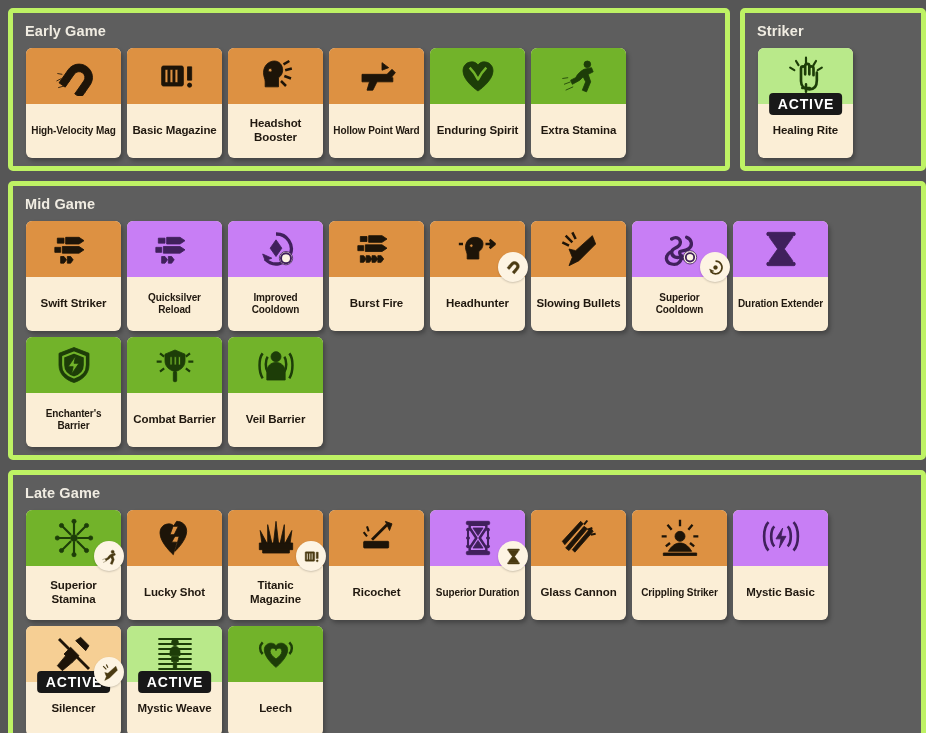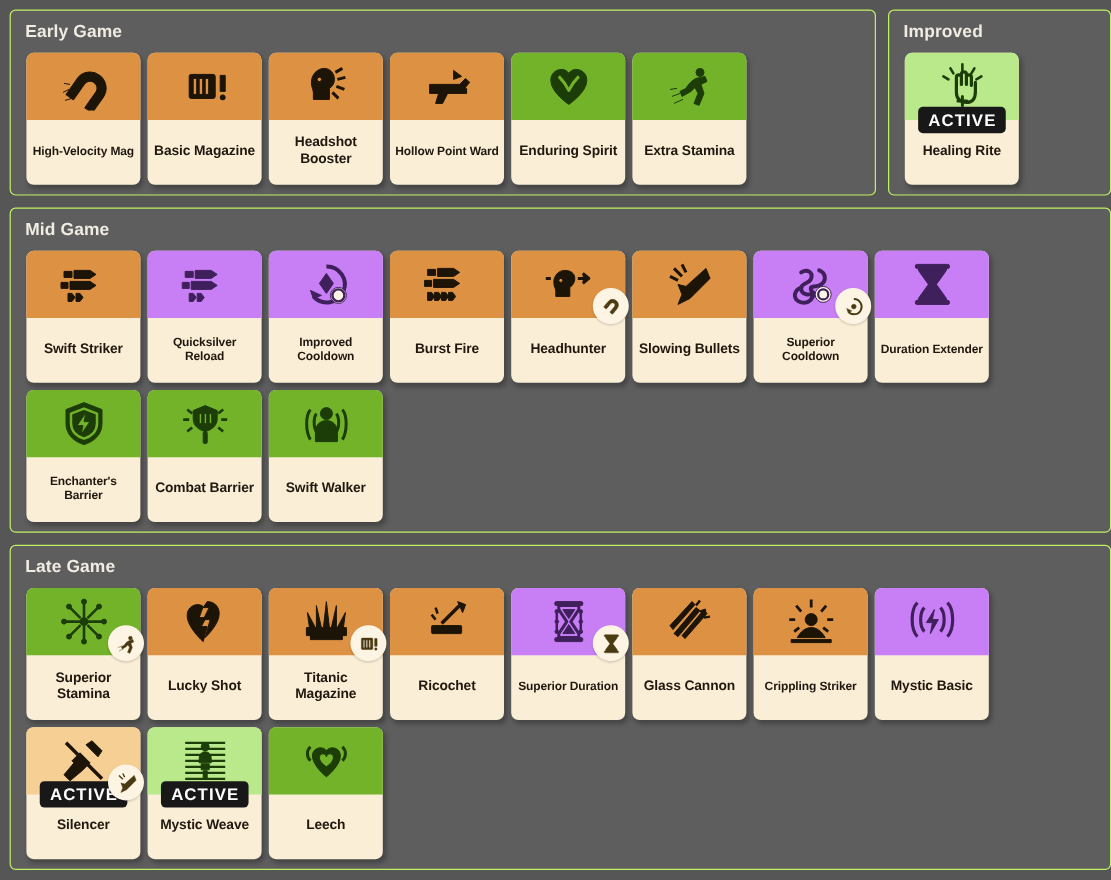--- a/index.html
+++ b/index.html
@@ -24,21 +24,21 @@
 
   
   .section-row {
     display: flex;
     gap: 10px;
     padding: 0 0 0 8px;
   }
 
   .panel {
     background: #5e5e5e;
-    border: 1px solid #bef264;
+    border: 5px solid #bef264;
     border-radius: 5px;
     padding: 0 0 8px 0;
     position: relative;
   }
 
   .panel.grow { flex: 1 1 auto; min-width: 0; }
   .panel.optional { flex: 0 0 186px; }
 
   .panel-title {
     color: #f0ece2;
@@ -220,21 +220,21 @@
                   <path d="M30 16c-4 2-8 6-10 10l-6 3 2 5 9-5 4-4 3 6-4 10 5 2 5-12-3-9 6-3-2-5z"></path>
                   <path d="M6 34l8-3M8 41l9-4M4 27l7-1"></path>
                 </g>
               </svg>
             </div>
             <div class="card-label">Extra Stamina</div>
           </div>
         </div>
     </div>
     <div class="panel optional">
-      <div class="panel-title">Improved</div>
+      <div class="panel-title">Striker</div>
       <div class="card-grid">
           <div class="card">
             <div class="card-art art-green-light">
               <svg width="40" height="40" viewBox="0 0 48 48" class="glyph-green" stroke="currentColor">
                 <g class="glyph-green" style="stroke:#1d3d08;stroke-linejoin:round">
                   <path d="M18 24v-9a2.5 2.5 0 0 1 5 0v7m0-7V12a2.5 2.5 0 0 1 5 0v10m0-7a2.5 2.5 0 0 1 5 0v8m-15 1v6c0 6 4 10 10 10s9-4 9-11v-9" fill="none" stroke-width="3.2" stroke-linecap="round"></path>
                   <path d="M24 34v9M19.5 38.5h9" stroke-width="3" stroke-linecap="round"></path>
                   <path d="M24 2v6M12 6l3 5M36 6l-3 5M5 14l5 3M43 14l-5 3" stroke-width="2.6" stroke-linecap="round"></path>
                 </g>
               </svg>
@@ -401,21 +401,21 @@
           <div class="card">
             <div class="card-art art-green">
               <svg width="40" height="40" viewBox="0 0 48 48" class="glyph-green" stroke="currentColor">
                 <g class="glyph-green" style="stroke:#1d3d08;stroke-linejoin:round">
                   <circle cx="24" cy="14" r="6"></circle>
                   <path d="M24 21c-7 0-11 5-11 12v9h22v-9c0-7-4-12-11-12z"></path>
                   <path d="M8 10c-5 6-5 22 0 30M40 10c5 6 5 22 0 30M14 14c-3 4-3 14 0 18M34 14c3 4 3 14 0 18" fill="none" stroke-width="3"></path>
                 </g>
               </svg>
             </div>
-            <div class="card-label">Swift Walker</div>
+            <div class="card-label">Veil Barrier</div>
           </div>
         </div>
     </div>
   </div>
 
   <div class="section-row">
     <div class="panel grow">
       <div class="panel-title">Late Game</div>
       <div class="card-grid">
           <div class="card">

